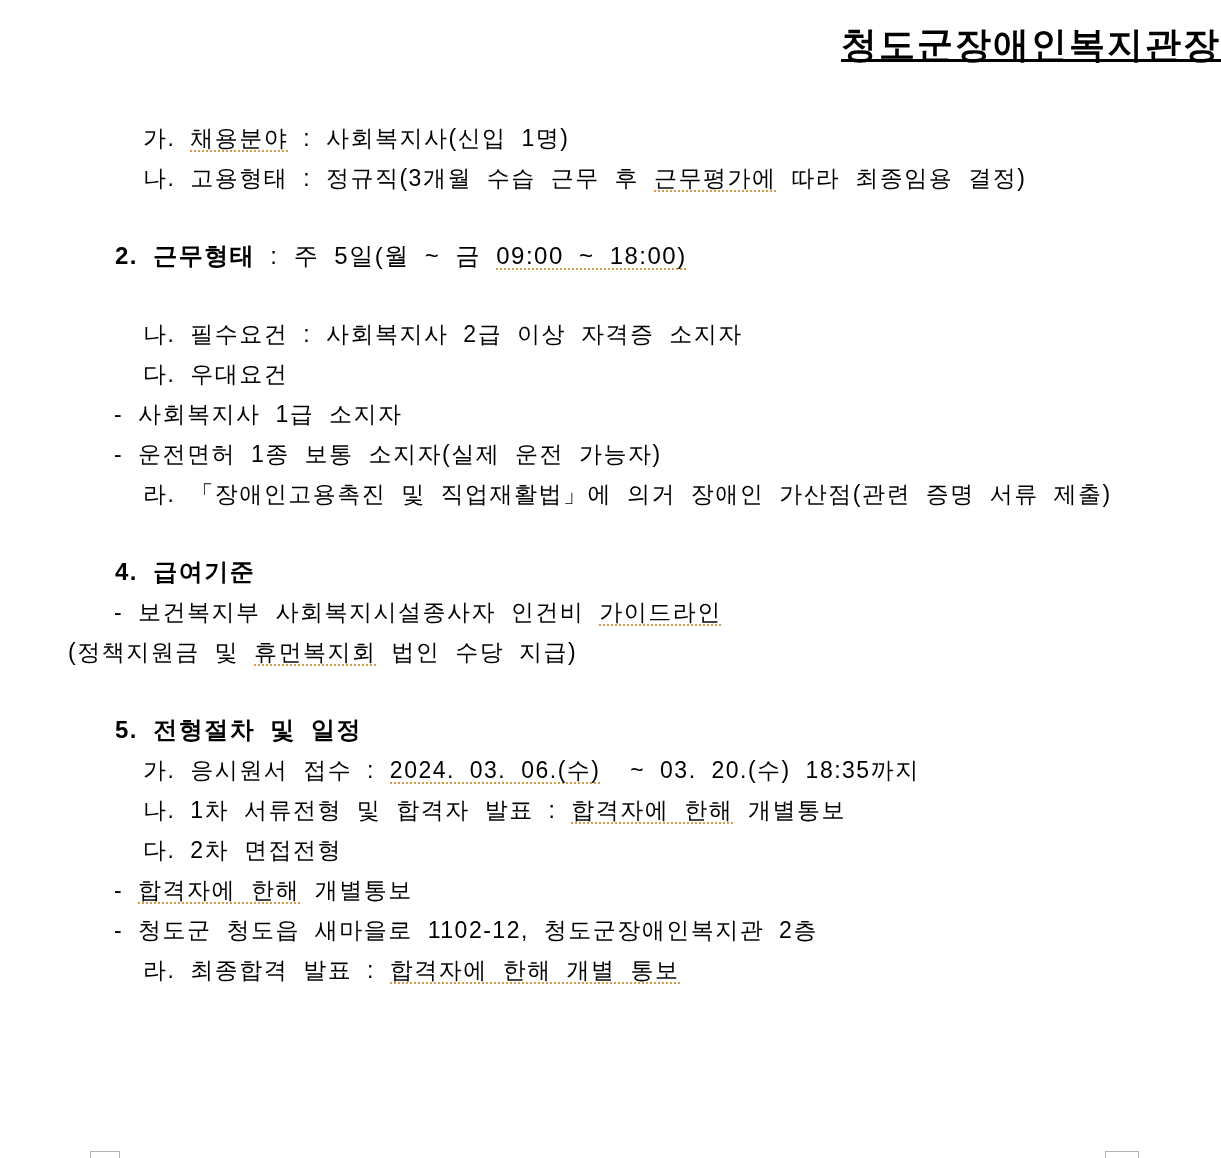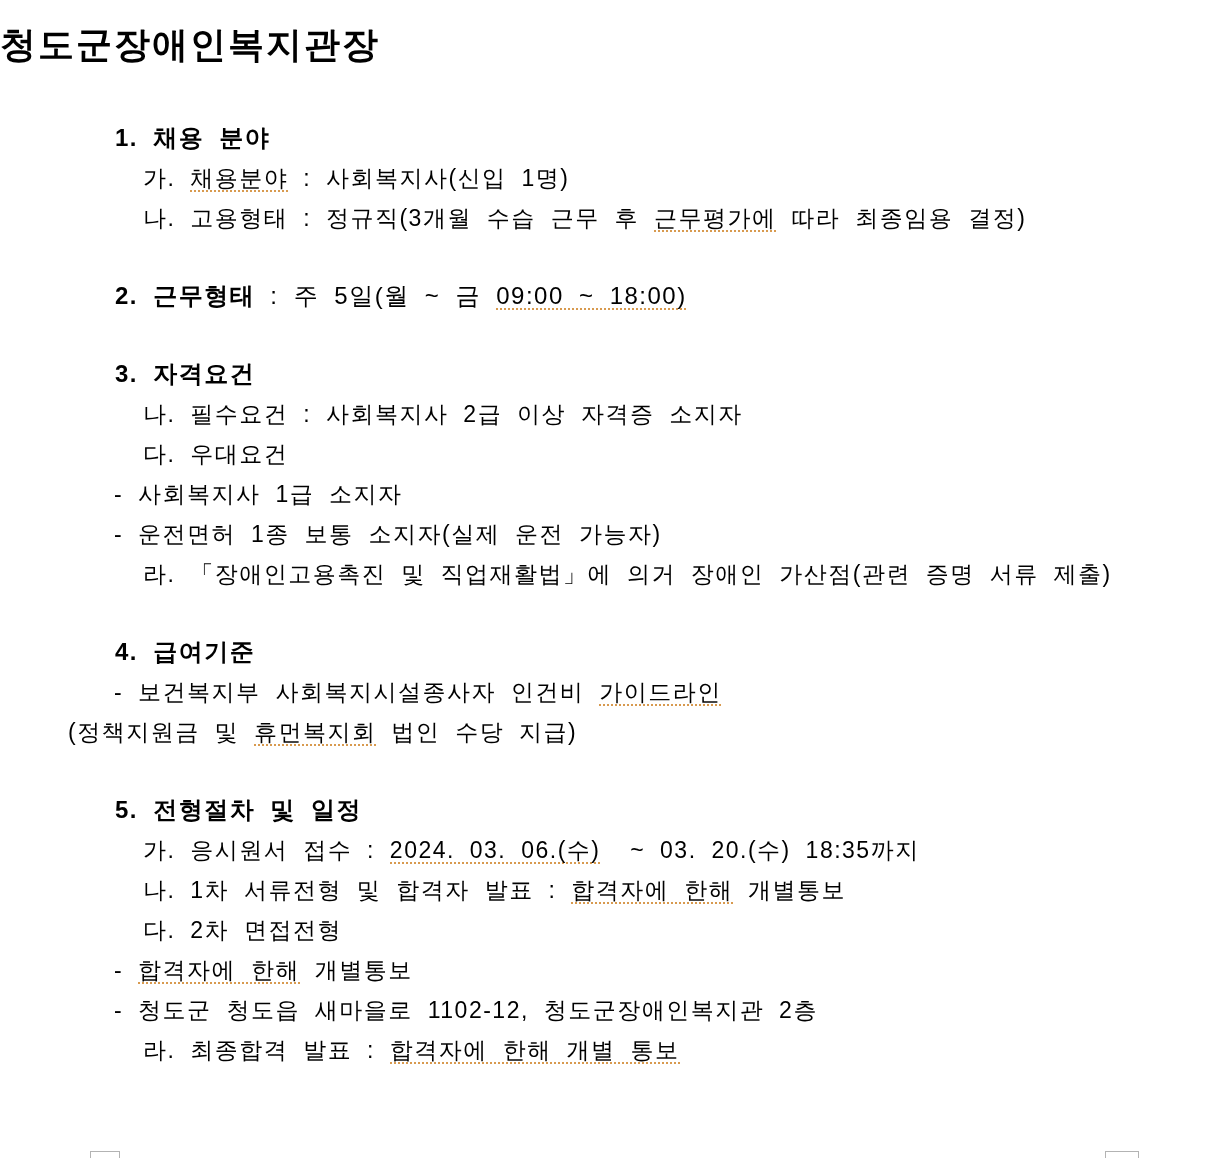--- a/index.html
+++ b/index.html
@@ -13,25 +13,26 @@
     width: 1221px;
     height: 1158px;
     background: #ffffff;
     overflow: hidden;
   }
   .doc-title {
     margin: 0;
     padding-top: 22px;
     height: 46px;
     line-height: 46px;
-    text-align: left;
+    text-align: right;
     font-size: 36px;
     font-weight: bold;
     letter-spacing: 2px;
     white-space: pre;
+    text-decoration: underline;
   }
   .doc-body { padding-top: 50px; }
   .section + .section { margin-top: 38px; }
   .line {
     height: 40px;
     line-height: 40px;
     font-size: 23px;
     letter-spacing: 1.5px;
     word-spacing: 7px;
     white-space: pre;
@@ -62,29 +63,27 @@
   .table-edge.right { left: 1105px; width: 32px; }
 </style>
 </head>
 <body>
 
 <div class="page">
   <h1 class="doc-title">청도군장애인복지관장</h1>
 
   <div class="doc-body">
       <div class="section">
-        <div class="line heading"><span class="b">1. 채용 분야</span></div>
         <div class="line item"><span>가. </span><span class="u">채용분야</span><span> : 사회복지사(신입 1명)</span></div>
         <div class="line item"><span>나. 고용형태 : 정규직(3개월 수습 근무 후 </span><span class="u">근무평가에</span><span> 따라 최종임용 결정)</span></div>
       </div>
       <div class="section">
         <div class="line heading"><span class="b">2. 근무형태</span><span> : 주 5일(월 ~ 금 </span><span class="u">09:00 ~ 18:00)</span></div>
       </div>
       <div class="section">
-        <div class="line heading"><span class="b">3. 자격요건</span></div>
         <div class="line item"><span>나. 필수요건 : 사회복지사 2급 이상 자격증 소지자</span></div>
         <div class="line item"><span>다. 우대요건</span></div>
         <div class="line dash"><span>- 사회복지사 1급 소지자</span></div>
         <div class="line dash"><span>- 운전면허 1종 보통 소지자(실제 운전 가능자)</span></div>
         <div class="line item"><span>라. 「장애인고용촉진 및 직업재활법」에 의거 장애인 가산점(관련 증명 서류 제출)</span></div>
       </div>
       <div class="section">
         <div class="line heading"><span class="b">4. 급여기준</span></div>
         <div class="line dash"><span>- 보건복지부 사회복지시설종사자 인건비 </span><span class="u">가이드라인</span></div>
         <div class="line paren"><span>(정책지원금 및 </span><span class="u">휴먼복지회</span><span> 법인 수당 지급)</span></div>

